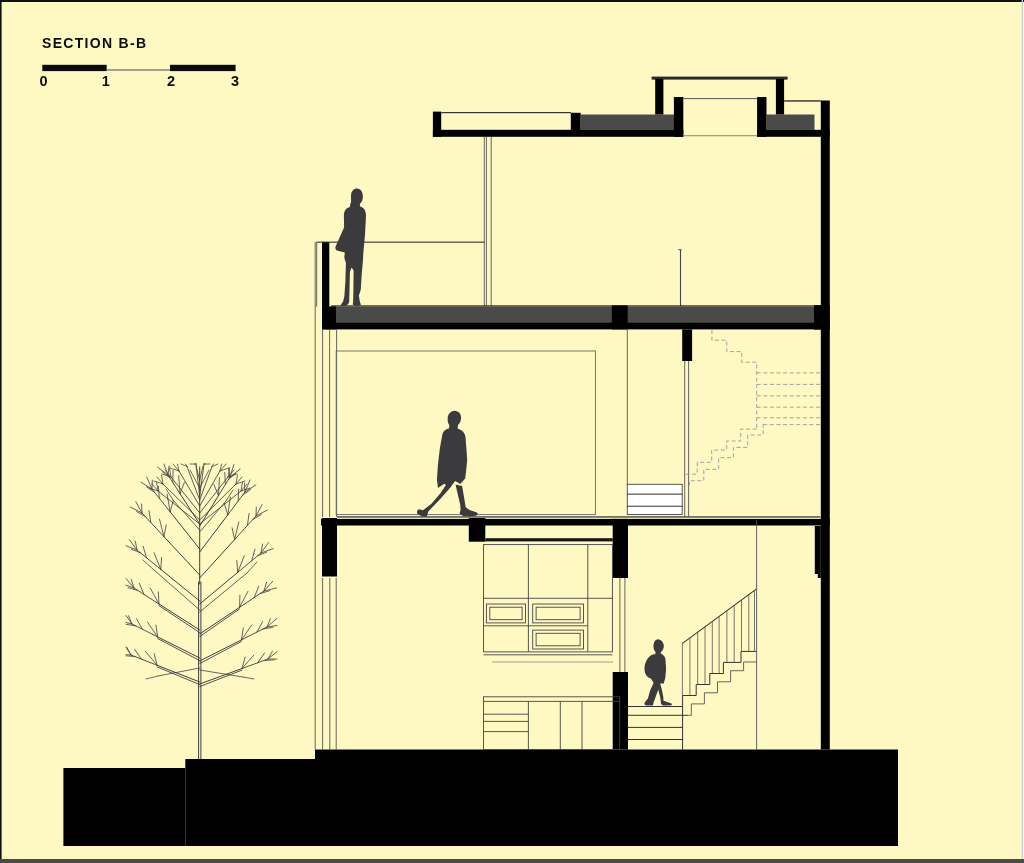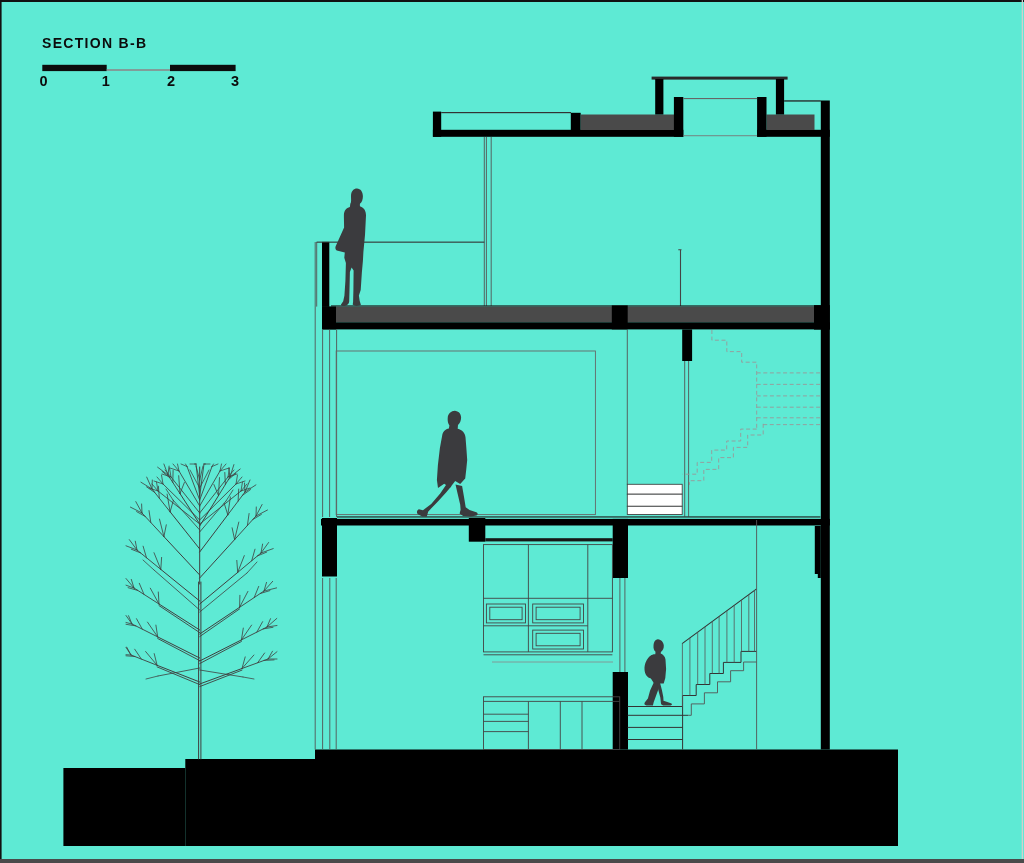--- a/index.html
+++ b/index.html
@@ -1,16 +1,16 @@
 <!DOCTYPE html>
 <html><head>
 <meta charset="utf-8">
 <style>
 html,body{margin:0;padding:0;background:#fff;}
-#page{position:relative;width:1024px;height:863px;background:#5eead4;overflow:hidden;font-family:"Liberation Sans", sans-serif;}
+#page{position:relative;width:1024px;height:863px;background:#fef9c3;overflow:hidden;font-family:"Liberation Sans", sans-serif;}
 svg{position:absolute;left:0;top:0;}
 </style>
 </head>
 <body>
 <div id="page">
 <svg width="1024" height="863" viewBox="0 0 1024 863" xmlns="http://www.w3.org/2000/svg">
 
 <g>
 <rect x="0" y="0" width="1024" height="2" fill="#111"></rect>
 <rect x="0" y="0" width="1.6" height="859" fill="#111"></rect>

